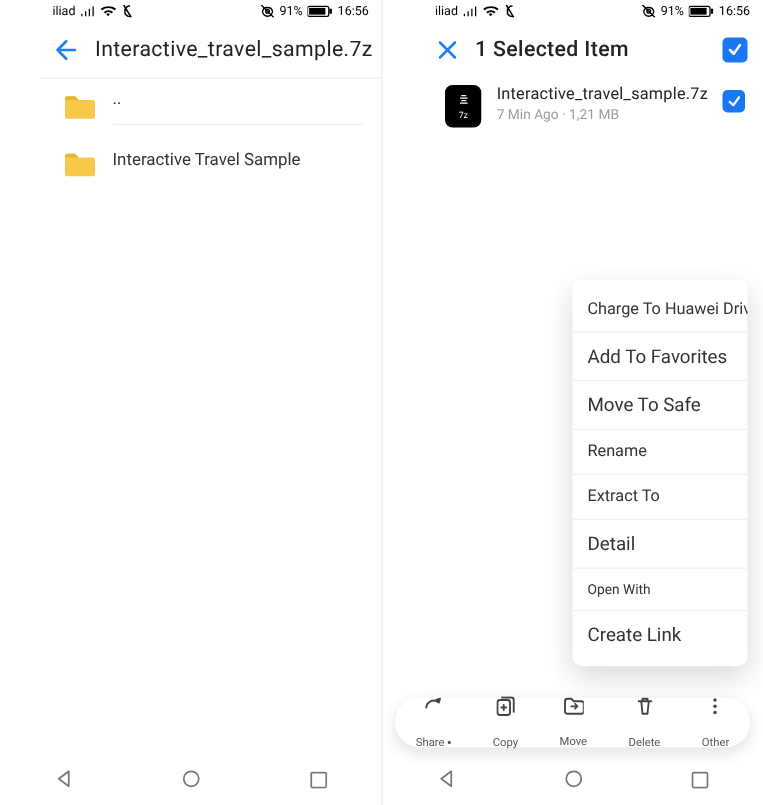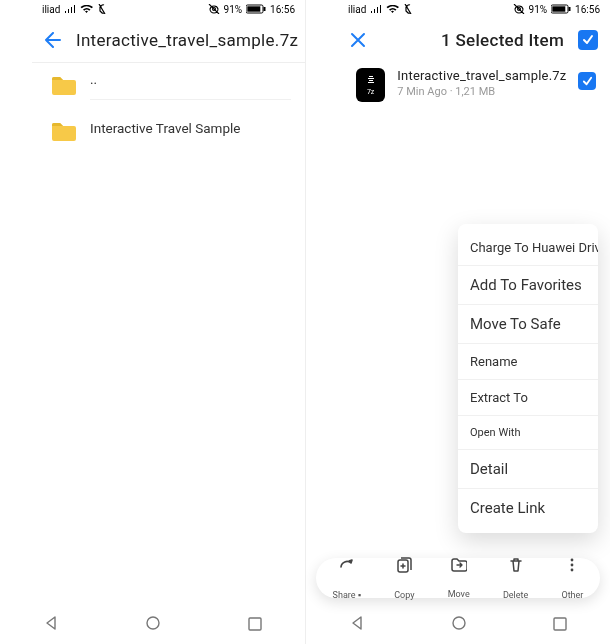--- a/index.html
+++ b/index.html
@@ -16,21 +16,21 @@
 
   
   .status { height: 18px; display: flex; align-items: center; font-size: 10px; padding: 0 10px; color: #000; }
   .status .left, .status .right { display: flex; align-items: center; gap: 4px; }
   .status .spacer { flex: 1; }
   .status svg { display: block; }
 
   
   .header { height: 44px; display: flex; align-items: center; padding: 0 12px; gap: 14px; }
   .header .title { font-size: 17px; font-weight: 400; color: #222; letter-spacing: .3px; }
-  .header .title.sel { flex:1; text-align:right; font-weight: 500; }
+  .header .title.sel { flex:1; text-align:left; font-weight: 500; }
   .back-icon, .close-icon { display:flex; align-items:center; justify-content:center; }
   .chk-all { width:20px; height:20px; background:#1877f2; border-radius:4px; display:flex; align-items:center; justify-content:center; }
 
   .divider { height:1px; background:#eee; }
 
   
   .row { display:flex; align-items:center; padding: 8px 14px 8px 18px; gap:12px; }
   .row .folder-ic { width:28px; height:22px; position:relative; }
   .folder-svg { display:block; }
   .row .label { font-size: 13.5px; color:#333; flex:1; border-bottom:1px solid #f0f0f0; padding-bottom:12px; padding-top:4px; white-space:nowrap; }
@@ -202,22 +202,22 @@
         </svg>
     </span>
   </div>
 
   <div class="ctx">
     <div class="mi">Charge To Huawei Drive</div>
     <div class="mi big">Add To Favorites</div>
     <div class="mi big">Move To Safe</div>
     <div class="mi">Rename</div>
     <div class="mi">Extract To</div>
+    <div class="mi big">Detail</div>
     <div class="mi" style="font-size:11px">Open With</div>
-    <div class="mi big">Detail</div>
     <div class="mi big">Create Link</div>
   </div>
 
   <div class="actionbar">
     <div class="ab">
       <svg width="18" height="16" viewBox="0 0 18 16">
           <path d="M3 10a6 6 0 0110-4M11 4l3-1-1 3" fill="none" stroke="#444" stroke-width="1.6" stroke-linecap="round" stroke-linejoin="round"></path>
         </svg>
       <span class="lab">Share ▪</span>
     </div>

